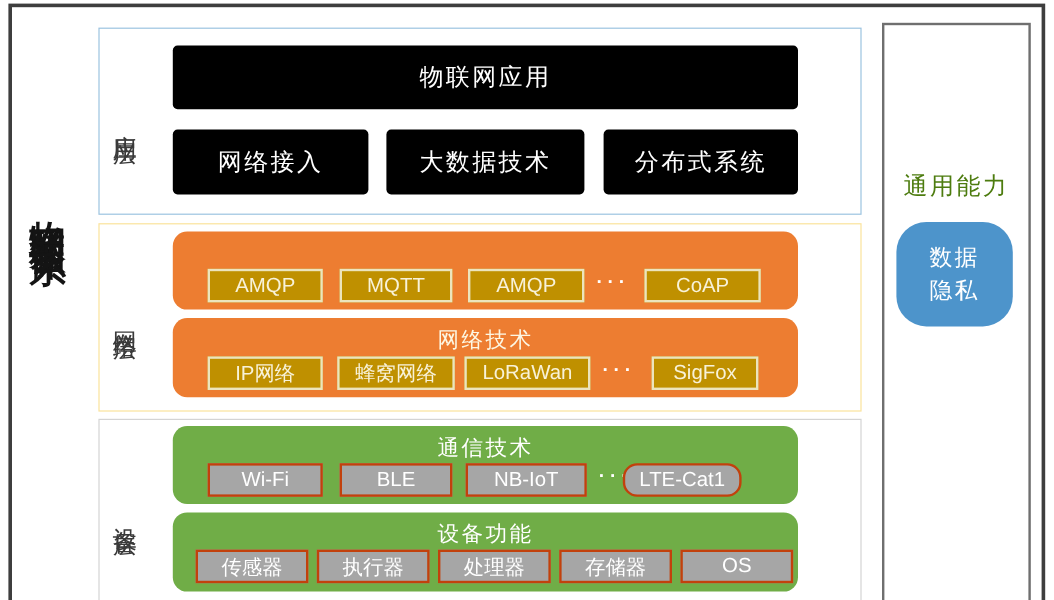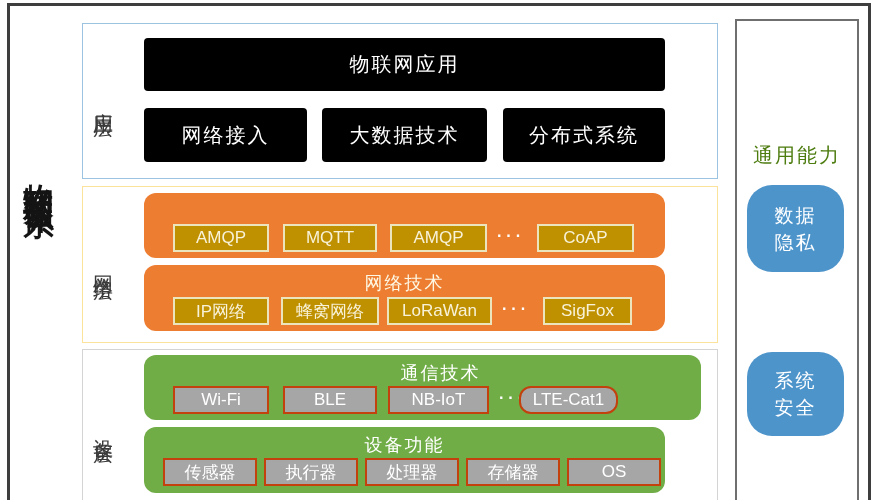--- a/index.html
+++ b/index.html
@@ -79,21 +79,21 @@
       <div class="pill gold" style="left:137px;top:32px;width:94px;">蜂窝网络</div>
       <div class="pill gold" style="left:243px;top:32px;width:101px;">LoRaWan</div>
       <div class="dots" style="left:350px;top:35px;width:44px;">···</div>
       <div class="pill gold" style="left:399px;top:32px;width:85px;">SigFox</div>
     </div>
   </div>
 
   <div class="section dev">
     <div class="layer-label" style="height:155px;">设备层</div>
 
-    <div class="group green" style="top:5px;height:65px;padding-left:36px;">
+    <div class="group green" style="top:5px;height:65px;">
       <div class="g-title">通信技术</div>
       <div class="pill gray" style="left:29px;top:31px;width:92px;">Wi-Fi</div>
       <div class="pill gray" style="left:139px;top:31px;width:90px;">BLE</div>
       <div class="pill gray" style="left:244px;top:31px;width:97px;">NB-IoT</div>
       <div class="dots" style="left:347px;top:34px;width:44px;">···</div>
       <div class="pill gray" style="left:375px;top:31px;width:95px;border-radius:12px;">LTE-Cat1</div>
     </div>
 
     <div class="group green" style="top:77px;height:66px;">
       <div class="g-title">设备功能</div>
@@ -102,17 +102,15 @@
       <div class="pill gray" style="left:221px;top:31px;width:90px;">处理器</div>
       <div class="pill gray" style="left:322px;top:31px;width:90px;">存储器</div>
       <div class="pill gray" style="left:423px;top:31px;width:90px;">OS</div>
     </div>
   </div>
 
   <div class="right-panel">
     <div class="rp-title">通用能力</div>
     <div class="rp-box" style="top:164px;height:87px;">数据
 隐私</div>
-    <div class="rp-box" style="top:331px;height:84px;">系统
-安全</div>
   </div>
 
 </div>
 
 </body></html>

